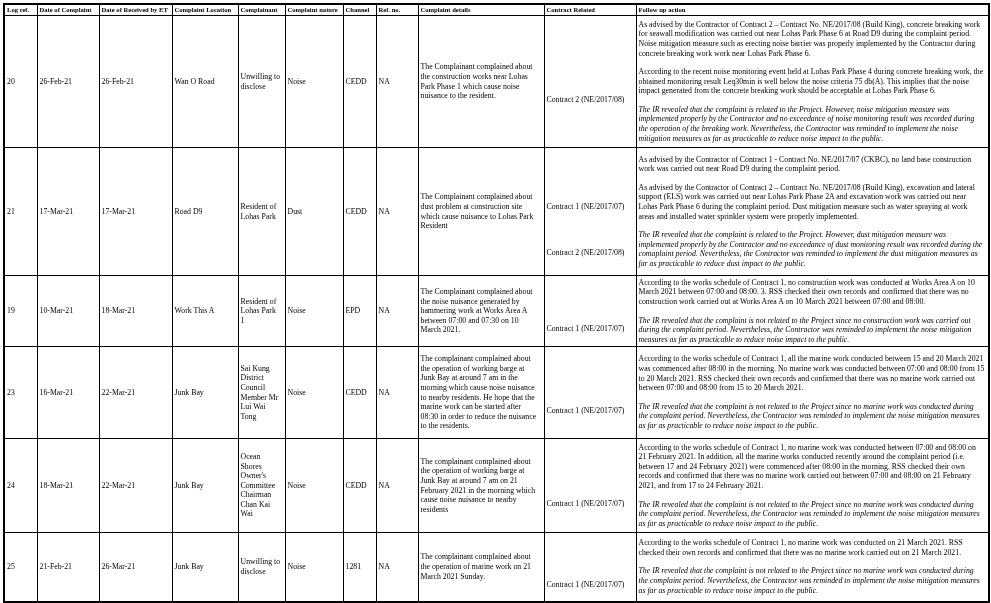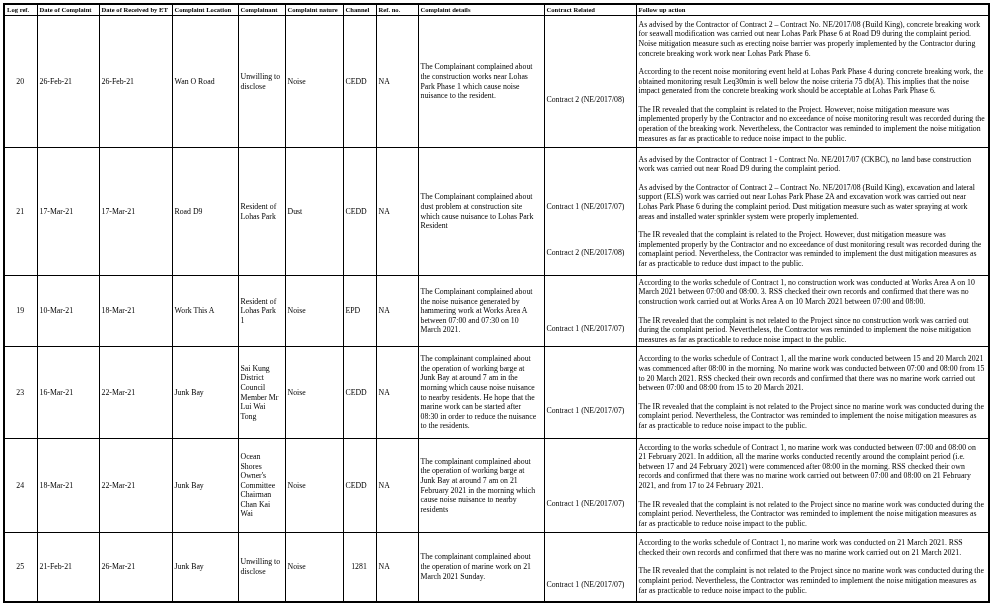--- a/index.html
+++ b/index.html
@@ -44,24 +44,24 @@
     white-space: nowrap;
     height: 9px;
     line-height: 1.1;
   }
   table.log td {
     font-size: 7.8px;
     line-height: 9.6px;
     vertical-align: middle;
     padding: 1px 3px 1px 2px;
   }
-  td.num { text-align: center; padding-right: 2px; }
+  td.num { text-align: left; padding-right: 2px; }
   td.follow { vertical-align: top; padding-top: 2px; margin-left: 7px; }
   td.follow p { margin: 0 0 9px 0; }
-  td.follow p:last-child { margin-bottom: 0; }
+  td.follow p:last-child { margin-bottom: 0; font-style: italic; }
   td .line { display: block; margin-top: 36px; }
 </style>
 </head>
 <body>
 
 <div class="page">
   <div class="tbl-wrap">
     <table class="log">
       <colgroup>
           <col style="width: 33px;">

